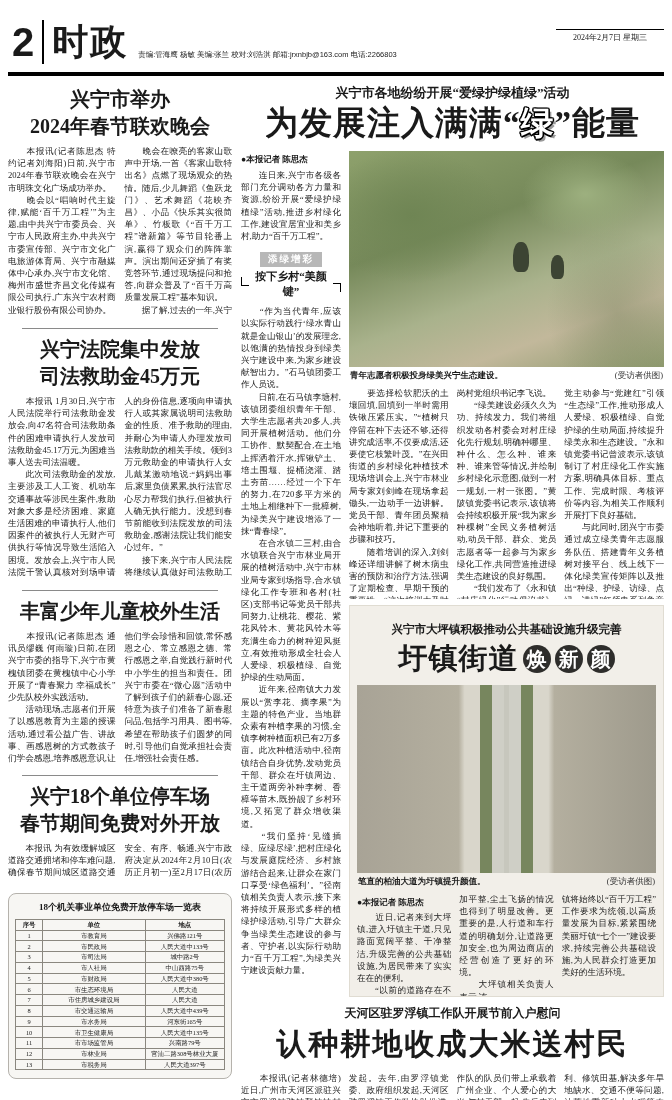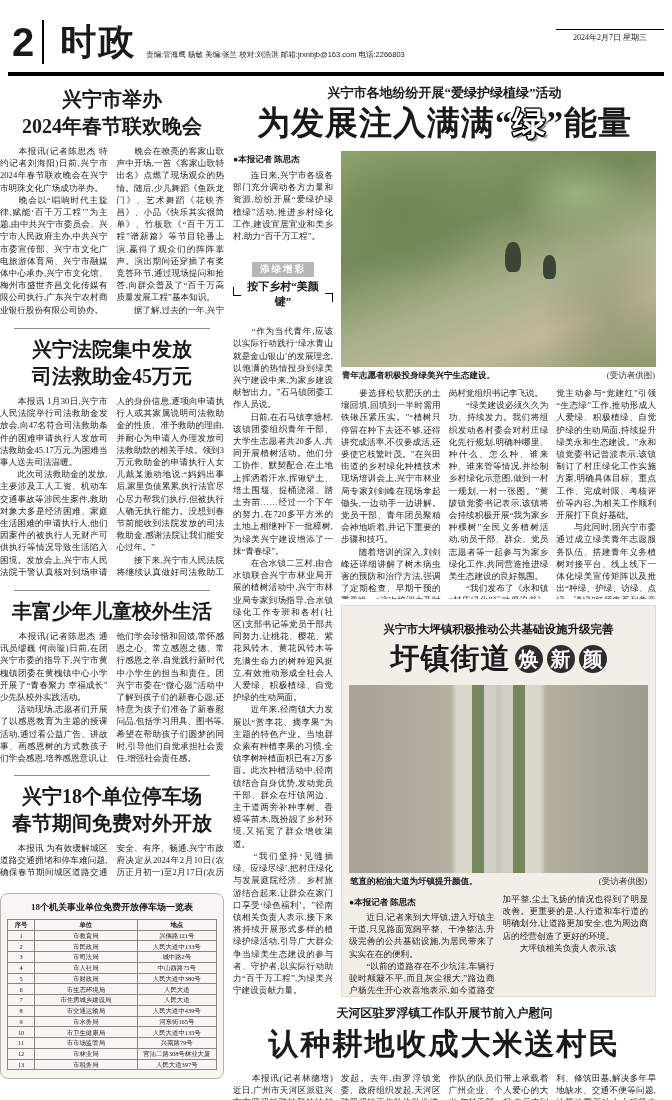--- a/index.html
+++ b/index.html
@@ -3,27 +3,27 @@
 <meta charset="utf-8">
 <style>
   html,body{margin:0;padding:0;background:#eceae7;}
   .page{position:relative;width:672px;height:1100px;background:#fff;margin:0 auto;overflow:hidden;
         font-family:"Liberation Serif","DejaVu Serif",serif;color:#1a1a1a;}
   
   .hdr{position:absolute;left:8px;top:18px;width:656px;height:54px;border-bottom:4px solid #000;}
   .hdr-left{position:absolute;left:4px;top:2px;display:flex;align-items:flex-end;}
   .pgnum{font-family:"Liberation Sans","DejaVu Sans",sans-serif;font-size:40px;font-weight:700;line-height:44px;}
   .hdr-div{width:2px;height:44px;background:#000;margin:0 8px;}
-  .section{font-family:"Liberation Sans","DejaVu Sans",sans-serif;font-size:36px;font-weight:900;line-height:44px;letter-spacing:2px;margin-left:8px;}
+  .section{font-family:"Liberation Sans","DejaVu Sans",sans-serif;font-size:36px;font-weight:900;line-height:44px;letter-spacing:2px;}
   .hdr-info{font-family:"Liberation Sans","DejaVu Sans",sans-serif;font-size:7.5px;color:#222;margin:0 0 4px 10px;}
   .masthead{position:absolute;right:0;top:0;width:108px;text-align:center;}
   .masthead .logo{border:1.5px solid #000;padding:3px 4px;font-size:21px;font-weight:900;font-style:italic;letter-spacing:2px;}
   .masthead .date{font-size:8px;margin-top:11px;border-top:1px solid #000;padding-top:2px;}
   
-  .content{position:absolute;left:0;top:84px;width:656px;height:1008px;display:flex;gap:9px;}
+  .content{position:absolute;left:8px;top:84px;width:656px;height:1008px;display:flex;gap:9px;}
   .colL{width:224px;flex:none;}
   .colM{width:423px;flex:none;position:relative;}
   
   .body-txt{font-size:8.6px;line-height:1.42;text-align:justify;white-space:pre-line;color:#1c1c1c;}
   .twocol{column-count:2;column-gap:9px;}
   .byline{font-size:8.5px;font-weight:700;margin:3px 0;}
   .rule{border:none;border-top:1px solid #8a8a8a;margin:7px 14px;}
   
   .lt{font-size:20px;font-weight:900;text-align:center;line-height:1.35;margin:2px 0 5px;}
   .lk{font-size:10.5px;font-weight:700;text-align:justify;margin:2px 4px 3px;}
@@ -33,21 +33,21 @@
   table.park th,table.park td{border:0.5px solid #8a877f;padding:1.2px 2px;text-align:center;font-weight:400;}
   table.park th{font-weight:700;}
   
   .mk{font-size:13px;font-weight:700;text-align:center;margin-top:0;}
   .mt{font-size:33px;font-weight:900;text-align:center;line-height:1.15;margin:3px 0 8px;letter-spacing:1px;}
   .mt .lv{color:#fff;text-shadow:-1.5px 0 #000,1.5px 0 #000,0 -1.5px #000,0 1.5px #000,
           -1px -1px #000,1px 1px #000,-1px 1px #000,1px -1px #000,3px 3px 0 #9a9a9a;}
   .main-cols{display:flex;gap:8px;height:846px;overflow:hidden;}
   .mc1{width:100px;flex:none;overflow:hidden;}
   .mrt{flex:1;display:flex;flex-direction:column;}
-  .sub{margin:16px 0;text-align:center;}
+  .sub{margin:6px 0;text-align:center;}
   .sub .lbl{display:inline-block;background:#b7b7b7;color:#fff;font-size:9.5px;font-weight:700;padding:1px 8px;letter-spacing:2px;}
   .sub .line{display:flex;align-items:center;justify-content:center;gap:3px;margin-top:2px;font-size:11px;font-weight:900;}
   .sub .cnr{width:7px;height:8px;flex:none;}
   .sub .cnr.l{border-left:1.5px solid #000;border-bottom:1.5px solid #000;margin-bottom:6px;}
   .sub .cnr.r{border-right:1.5px solid #000;border-top:1.5px solid #000;margin-top:6px;}
   .photo{position:relative;width:100%;overflow:hidden;}
   .photo1{height:216px;background:
      radial-gradient(90px 60px at 75% 20%,#9db07f 0%,transparent 70%),
      radial-gradient(120px 90px at 20% 30%,#6f8554 0%,transparent 75%),
      radial-gradient(100px 120px at 85% 75%,#56684249 0%,transparent 70%),
@@ -265,20 +265,21 @@
             <div class="photo photo2"></div>
             <div class="caprow">
               <span>笔直的柏油大道为圩镇提升颜值。</span>
               <span class="src">(受访者供图)</span>
             </div>
             <div class="txt3b body-txt">
               <div><span class="byline" style="display:block">●本报记者 陈思杰</span><span style="white-space:pre-line">　　近日,记者来到大坪镇,进入圩镇主干道,只见路面宽阔平整、干净整洁,升级完善的公共基础设施,为居民带来了实实在在的便利。
 　　“以前的道路存在不少坑洼,车辆行驶时颠簸不平,而且灰尘很大,”路边商户杨先生开心欢喜地表示,如今道路变得更</span></div>
               <div>加平整,尘土飞扬的情况也得到了明显改善。更重要的是,人行道和车行道的明确划分,让道路更加安全,也为周边商店的经营创造了更好的环境。
 　　大坪镇相关负责人表示,该</div>
+              <div>镇将始终以“百千万工程”工作要求为统领,以高质量发展为目标,紧紧围绕美丽圩镇“七个一”建设要求,持续完善公共基础设施,为人民群众打造更加美好的生活环境。</div>
             </div>
           </div>
         </div>
       </div>
 
       <div class="bottom">
         <div class="bk">天河区驻罗浮镇工作队开展节前入户慰问</div>
         <div class="btt">认种耕地收成大米送村民</div>
         <div class="txt4 body-txt">
           <div>　　本报讯(记者林德培)近日,广州市天河区派驻兴宁市罗浮镇驻镇帮镇扶村工作队(下称“天河区驻罗浮镇工作队”)将一包包认种耕地收成的大米,送到罗浮镇各村相对困难户手中,为他们送去新春的慰问和良好的祝福。

